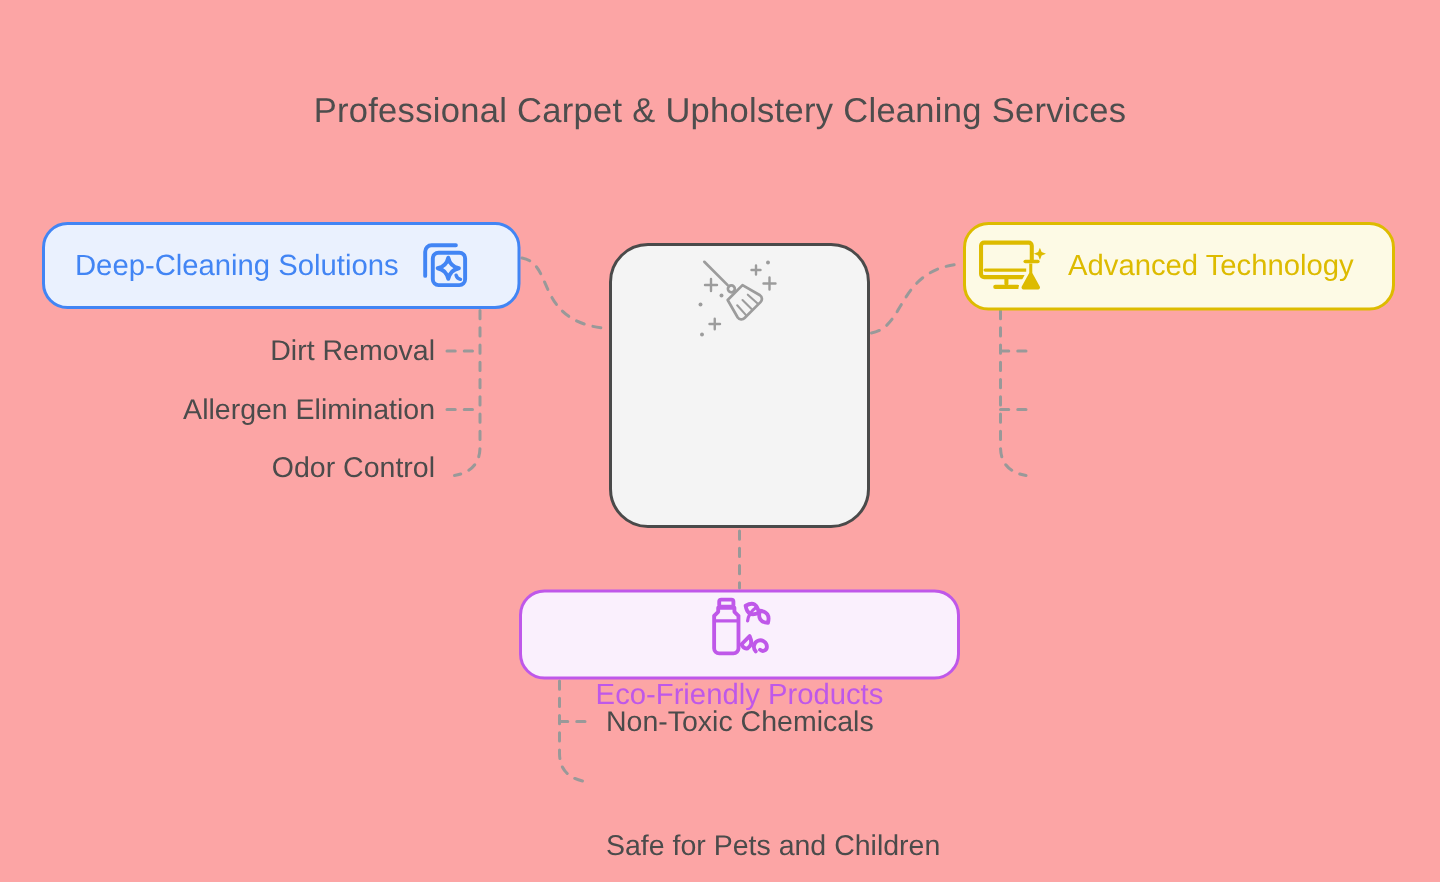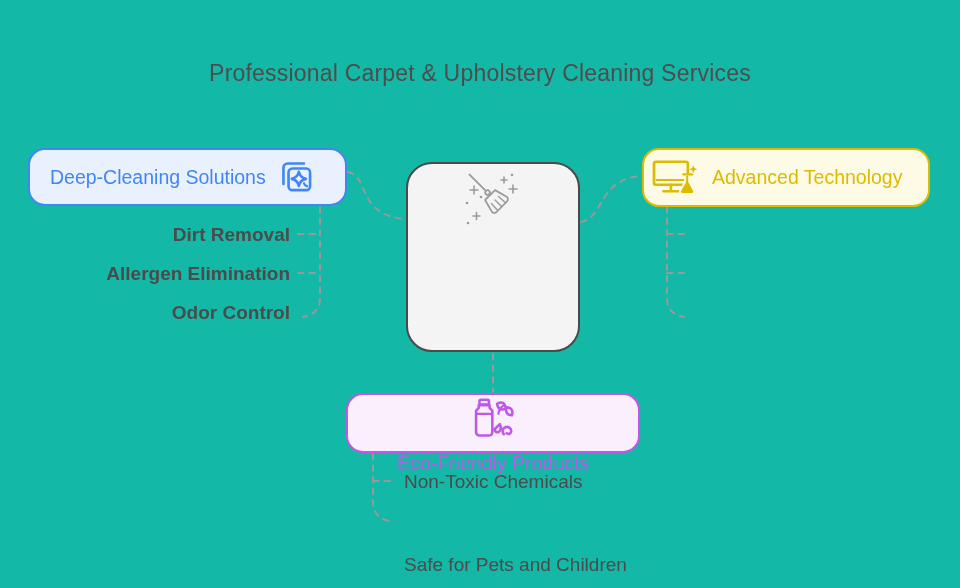--- a/index.html
+++ b/index.html
@@ -1,18 +1,18 @@
 <!DOCTYPE html>
 <html><head>
 <meta charset="utf-8">
 <style>
   * { margin:0; padding:0; box-sizing:border-box; }
   html,body { width:960px; height:588px; background:#ffffff;
               font-family:"Liberation Sans", sans-serif; }
-  .canvas { position:relative; width:960px; height:588px; overflow:hidden; background:#14b8a6; }
+  .canvas { position:relative; width:960px; height:588px; overflow:hidden; background:#fca5a5; }
 
   .title { position:absolute; top:60px; left:0; width:100%; text-align:center;
            font-size:23px; font-weight:400; color:#4d4d4d; letter-spacing:.2px; }
 
   .connectors { position:absolute; left:0; top:0; width:960px; height:588px; pointer-events:none; }
   .connectors path { stroke:#999999; stroke-width:2; fill:none;
                      stroke-linecap:round; stroke-dasharray:5.5 6; }
 
   .branch-box { position:absolute; display:flex; align-items:center;
                 border:2px solid var(--accent); background:var(--bg);
@@ -29,21 +29,21 @@
 
   .center-node { position:absolute; left:406px; top:162px; width:174px; height:190px;
                  border:2px solid #4a4a4a; background:#f4f4f4; border-radius:26px;
                  display:flex; flex-direction:column; align-items:center; }
   .center-icon { margin-top:6px; color:#9c9c9c; }
   .center-text { color:#9c9c9c; font-size:19px; line-height:26px; text-align:center; }
 
   .items { position:absolute; display:flex; flex-direction:column; }
   .items .item { height:39px; display:flex; align-items:center;
                  font-size:19px; color:#4b4b4b; white-space:nowrap; }
-  #items-deep { top:215px; right:670px; align-items:flex-end;font-weight:bold; }
+  #items-deep { top:215px; right:670px; align-items:flex-end; }
   #items-deep .item { justify-content:flex-end; }
   #items-tech { top:215px; left:695px; }
   #items-eco  { top:462px; left:404px;gap:44px; }
 </style>
 </head>
 <body>
 
 <div class="canvas">
 
   <h1 class="title">Professional Carpet &amp; Upholstery Cleaning Services</h1>

